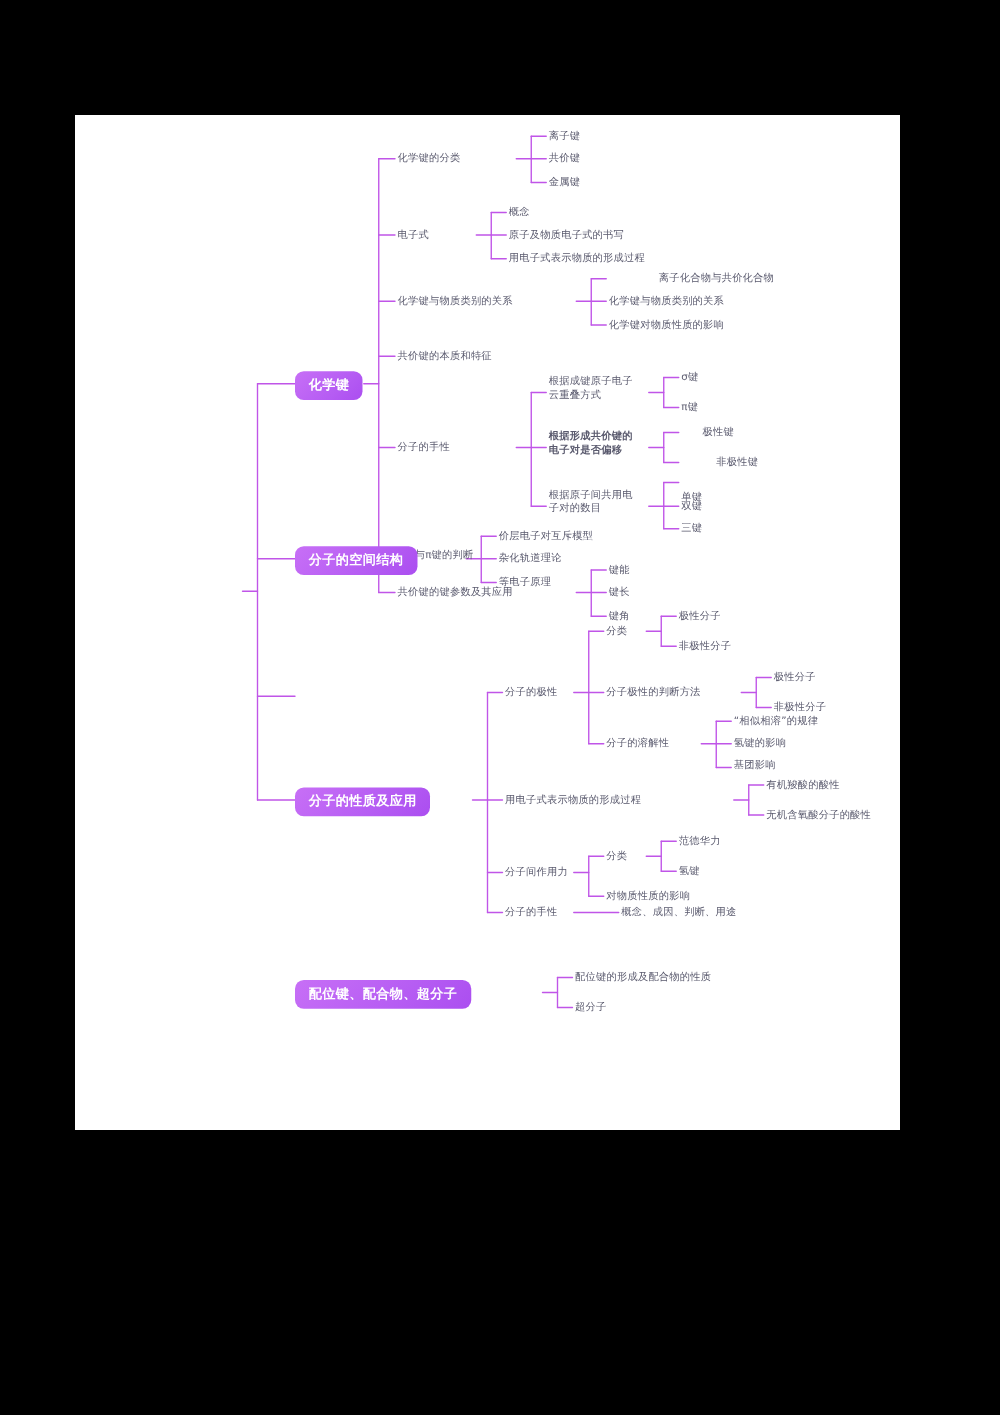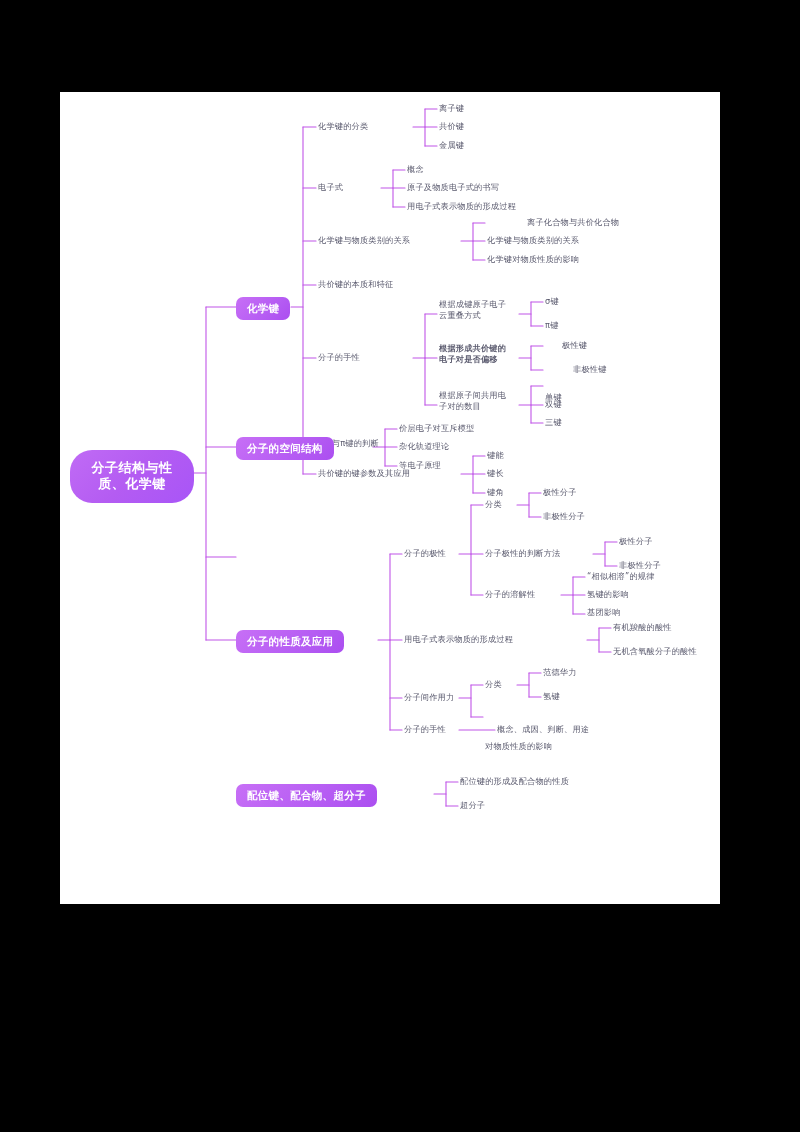--- a/index.html
+++ b/index.html
@@ -192,21 +192,20 @@
 
         <path d="M399,638 H435"></path>
 
         <path d="M374,702 H386"></path>
         <path d="M386,690 V714"></path>
         <path d="M386,690 H398"></path>
         <path d="M386,714 H398"></path>
       </g>
     </svg>
 
-    <div class="node n-root" style="left:10px; top:358px;">分子结构与性质、化学键</div>
 
     <div class="node n-l1" style="left:176px; top:205px;">化学键</div>
 
     <div class="node n-txt" style="left:258px; top:29px;">化学键的分类</div>
     <div class="node n-txt" style="left:379px; top:11px;">离子键</div>
     <div class="node n-txt" style="left:379px; top:29px;">共价键</div>
     <div class="node n-txt" style="left:379px; top:48px;">金属键</div>
 
     <div class="node n-txt" style="left:258px; top:90px;">电子式</div>
     <div class="node n-txt" style="left:347px; top:72px;">概念</div>
@@ -265,21 +264,21 @@
     <div class="node n-txt" style="left:527px; top:516px;font-family:Liberation Mono, monospace;">基团影响</div>
 
     <div class="node n-txt" style="left:344px; top:542px;">用电子式表示物质的形成过程</div>
     <div class="node n-txt" style="left:553px; top:530px;">有机羧酸的酸性</div>
     <div class="node n-txt" style="left:553px; top:554px;">无机含氧酸分子的酸性</div>
 
     <div class="node n-txt" style="left:344px; top:600px;">分子间作用力</div>
     <div class="node n-txt" style="left:425px; top:587px;">分类</div>
     <div class="node n-txt" style="left:483px; top:575px;">范德华力</div>
     <div class="node n-txt" style="left:483px; top:599px;">氢键</div>
-    <div class="node n-txt" style="left:425px; top:619px;margin-top:30px;">对物质性质的影响</div>
+    <div class="node n-txt" style="left:425px; top:619px;">对物质性质的影响</div>
 
     <div class="node n-txt" style="left:344px; top:632px;">分子的手性</div>
     <div class="node n-txt" style="left:437px; top:632px;">概念、成因、判断、用途</div>
 
     <div class="node n-l1" style="left:176px; top:692px;">配位键、配合物、超分子</div>
     <div class="node n-txt" style="left:400px; top:684px;">配位键的形成及配合物的性质</div>
     <div class="node n-txt" style="left:400px; top:708px;">超分子</div>
 
   </div>
 </div>

